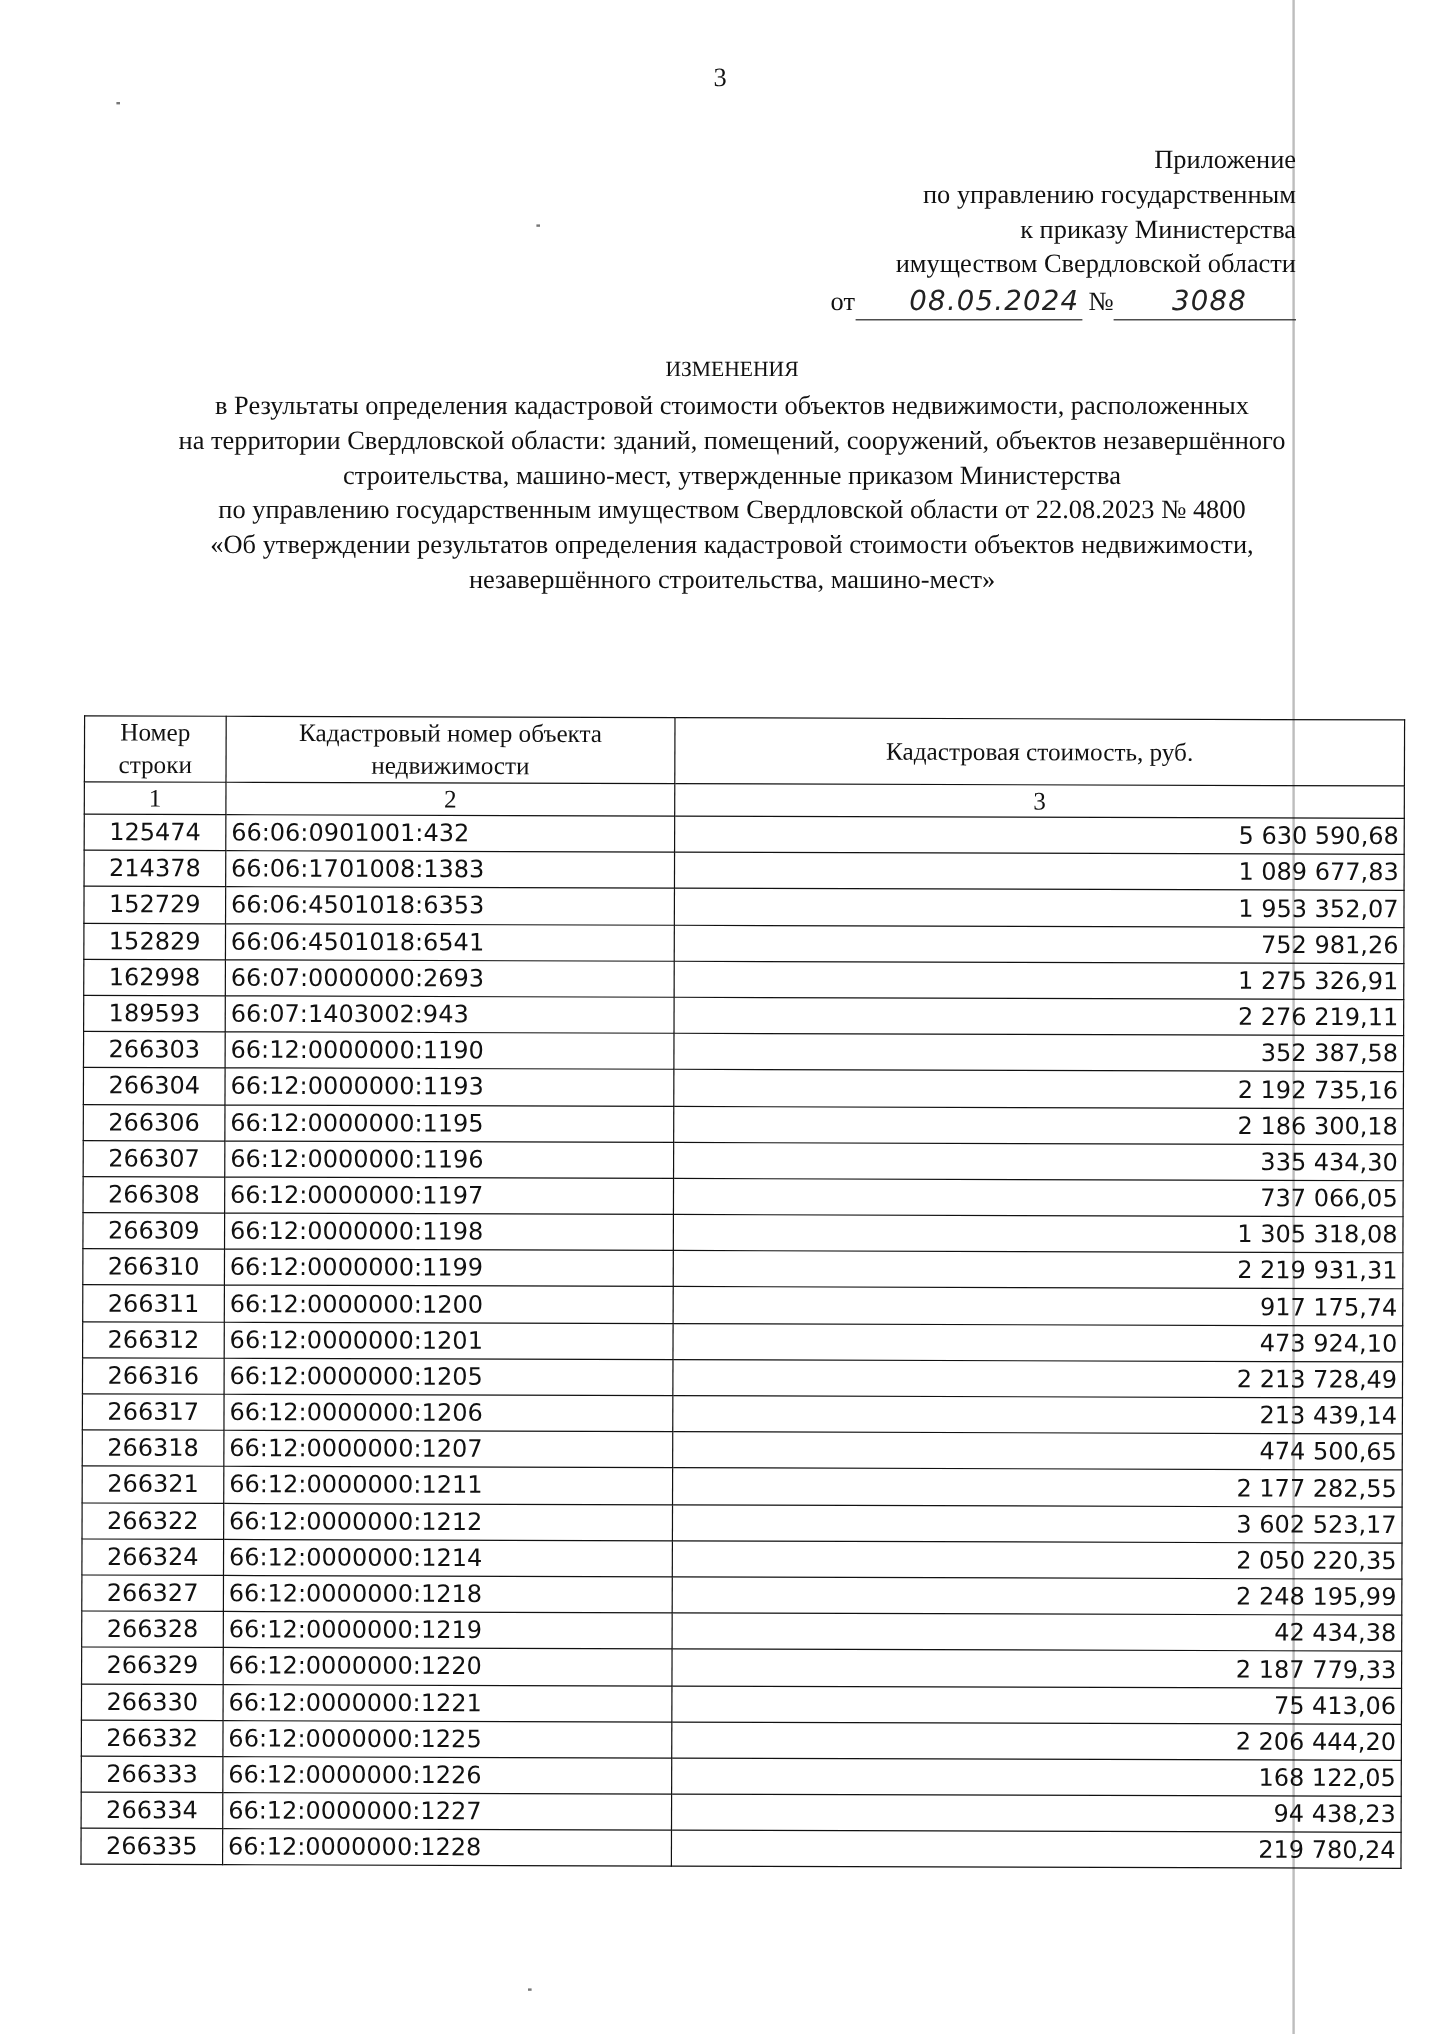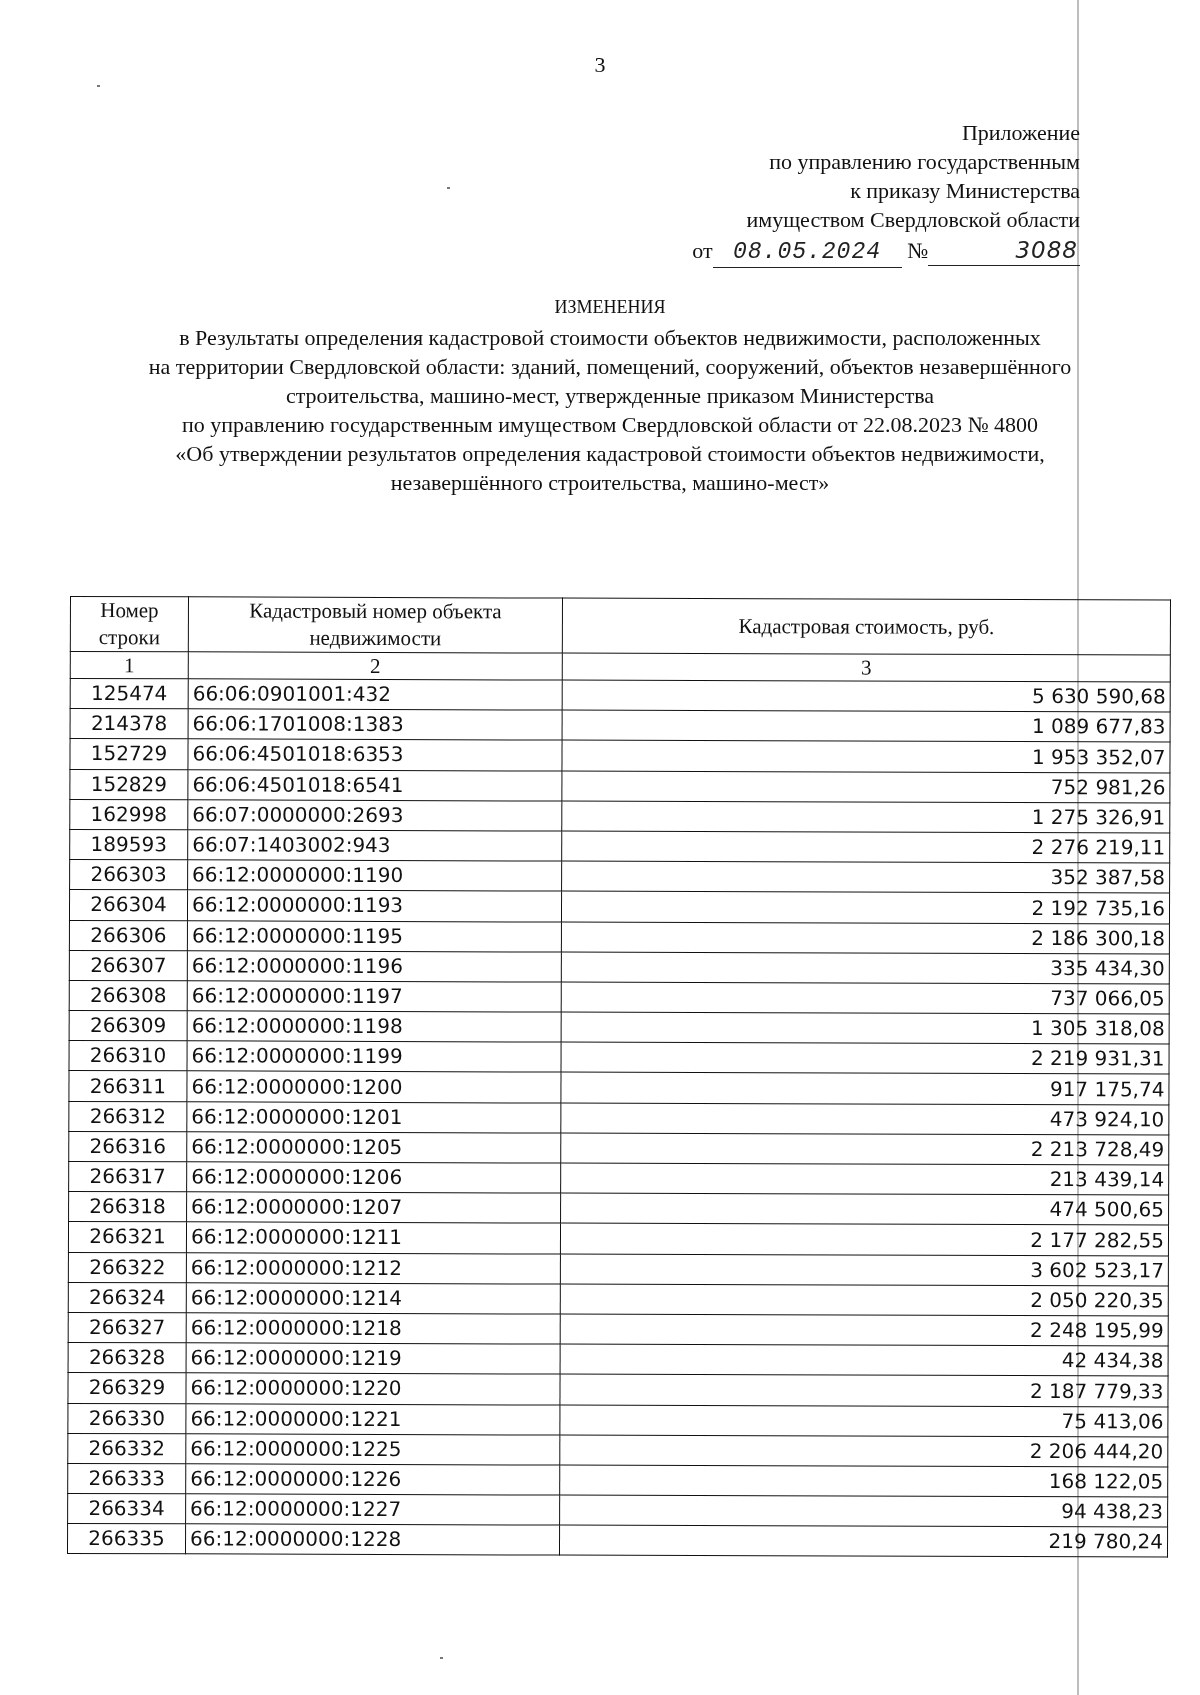--- a/index.html
+++ b/index.html
@@ -15,22 +15,22 @@
       position: absolute; top: 118px; right: 120px; text-align: right;
       font-size: 22px; line-height: 29px;
     }
     .appendix .line { display: block; }
     .appendix .sigline { display: block; margin-top: 2px; }
     .hand {
       font-family: "DejaVu Sans", sans-serif; font-style: italic; color: #222;
       font-size: 23px; letter-spacing: 1px;
       border-bottom: 1.5px solid #222; display: inline-block; padding: 0 2px;
     }
-    .hand.date { width: 185px; text-align: center; font-family: Liberation Mono, monospace; }
-    .hand.num { width: 140px; text-align: right; padding-left: 10px; }
+    .hand.date { width: 185px; text-align: right; }
+    .hand.num { width: 140px; text-align: center; padding-left: 10px; }
     .title-block {
       position: absolute; top: 293px; left: 90px; width: 1040px; text-align: center;
       font-size: 22px; line-height: 29px;
     }
     .title-block .heading { display: block; font-size: 18px; margin-bottom: 1px; }
     .title-block .line { display: block; text-align: center; }
 
     table.data {
       position: absolute; top: 596px; left: 70px; width: 1100px;
       border-collapse: collapse; table-layout: fixed;

